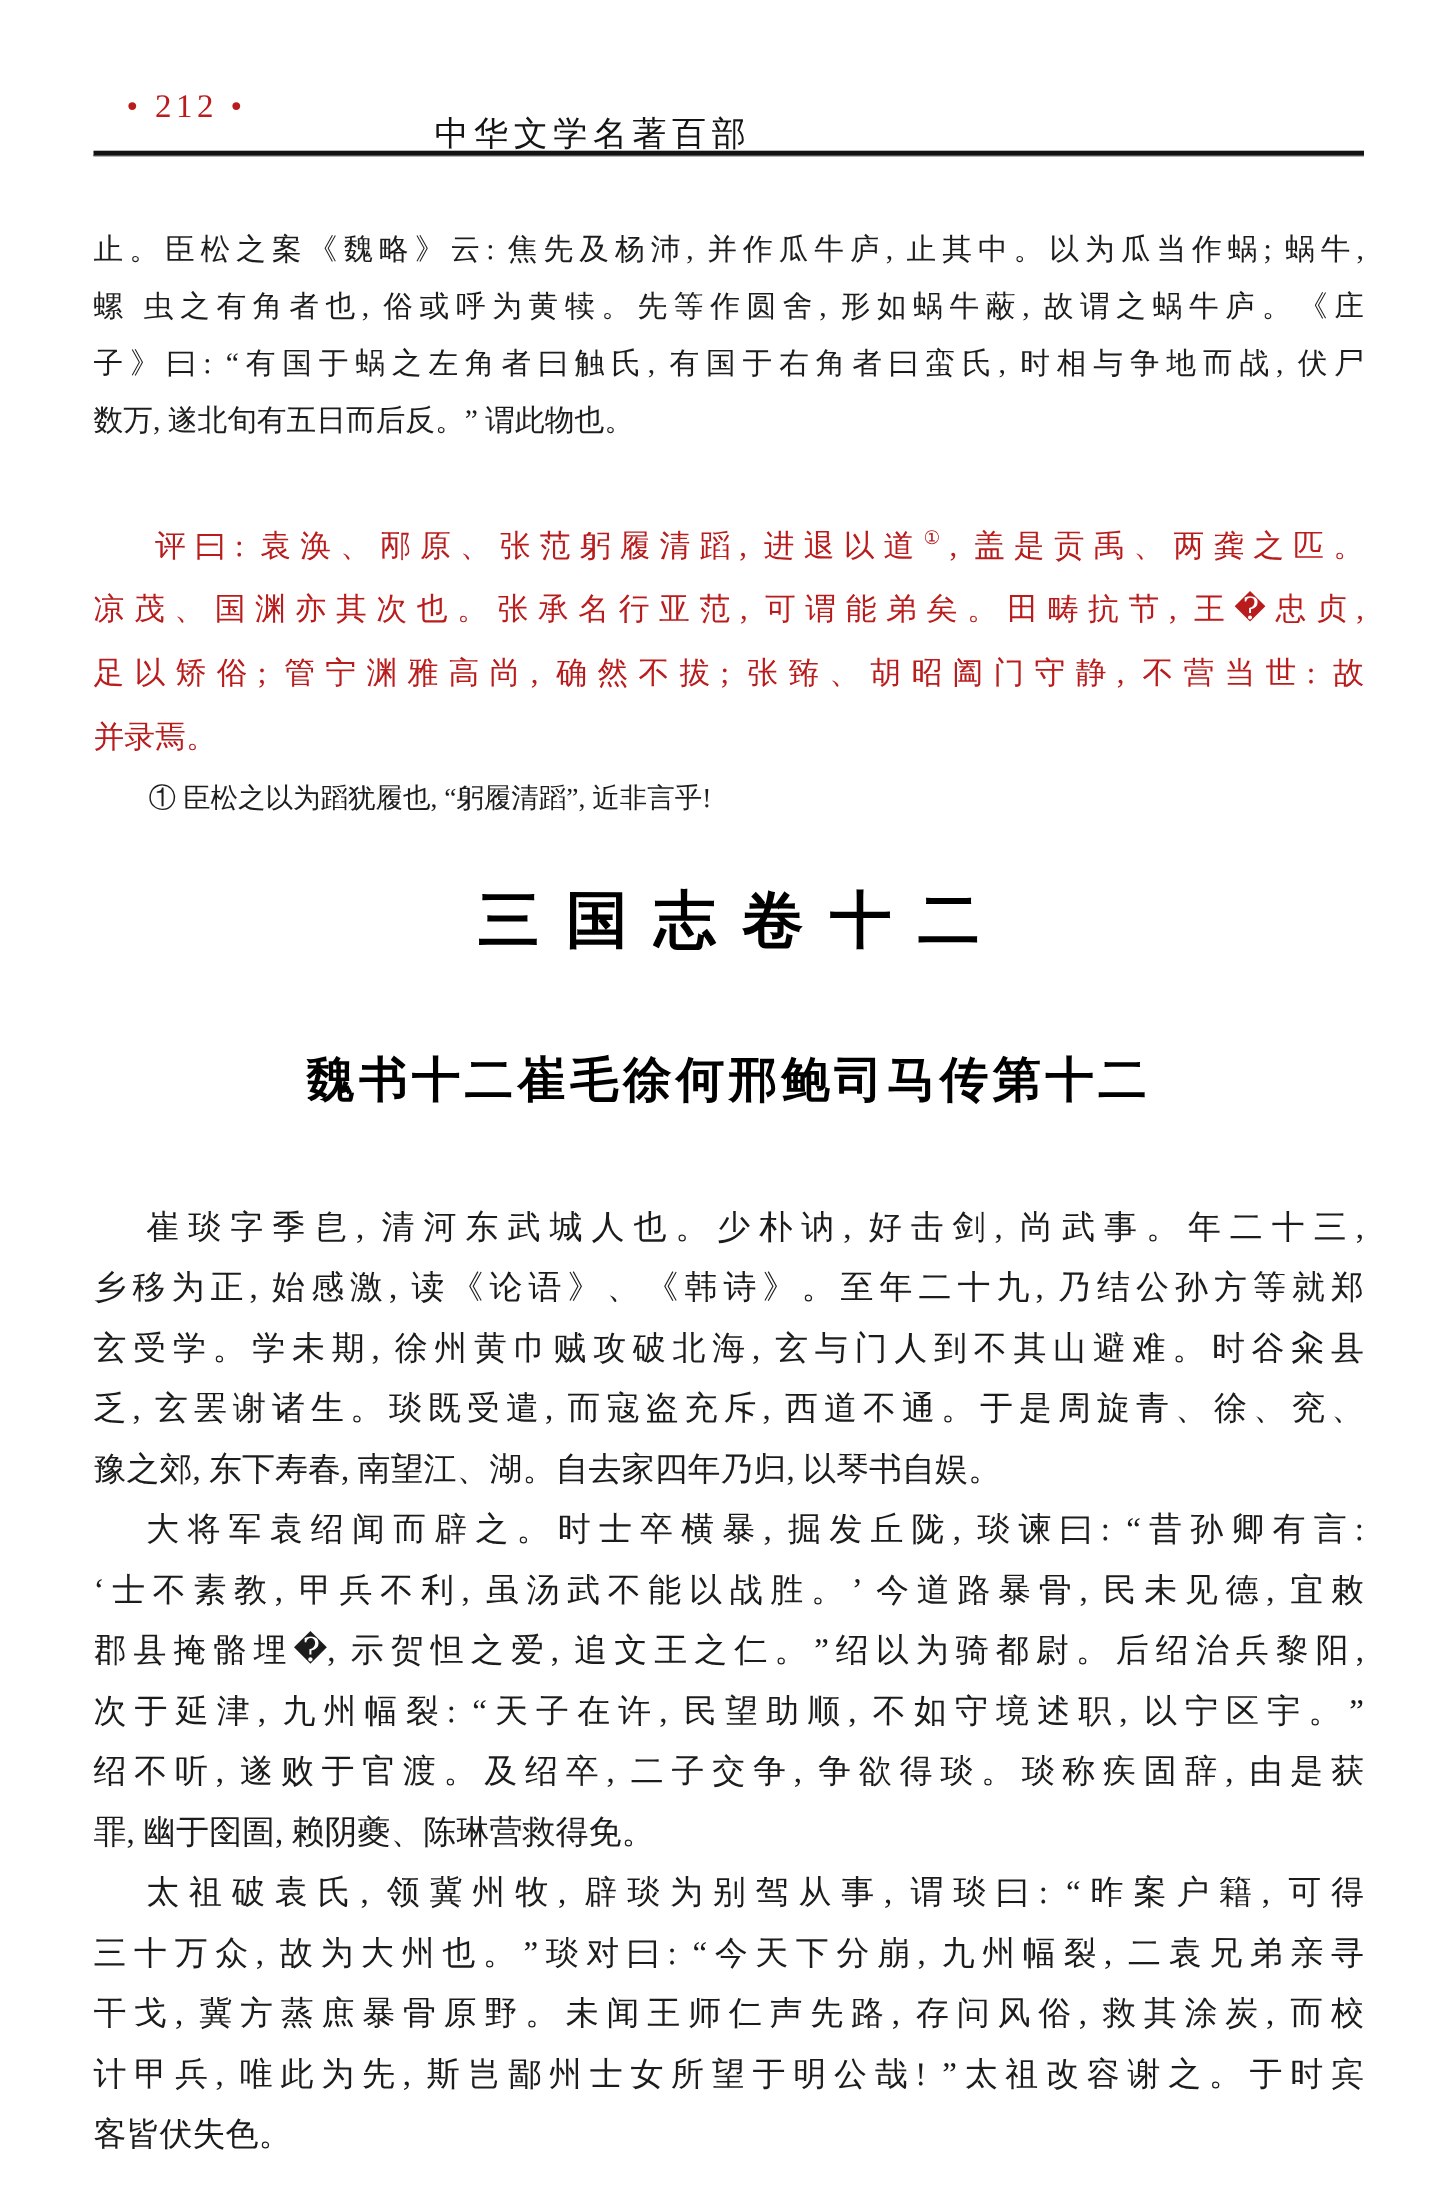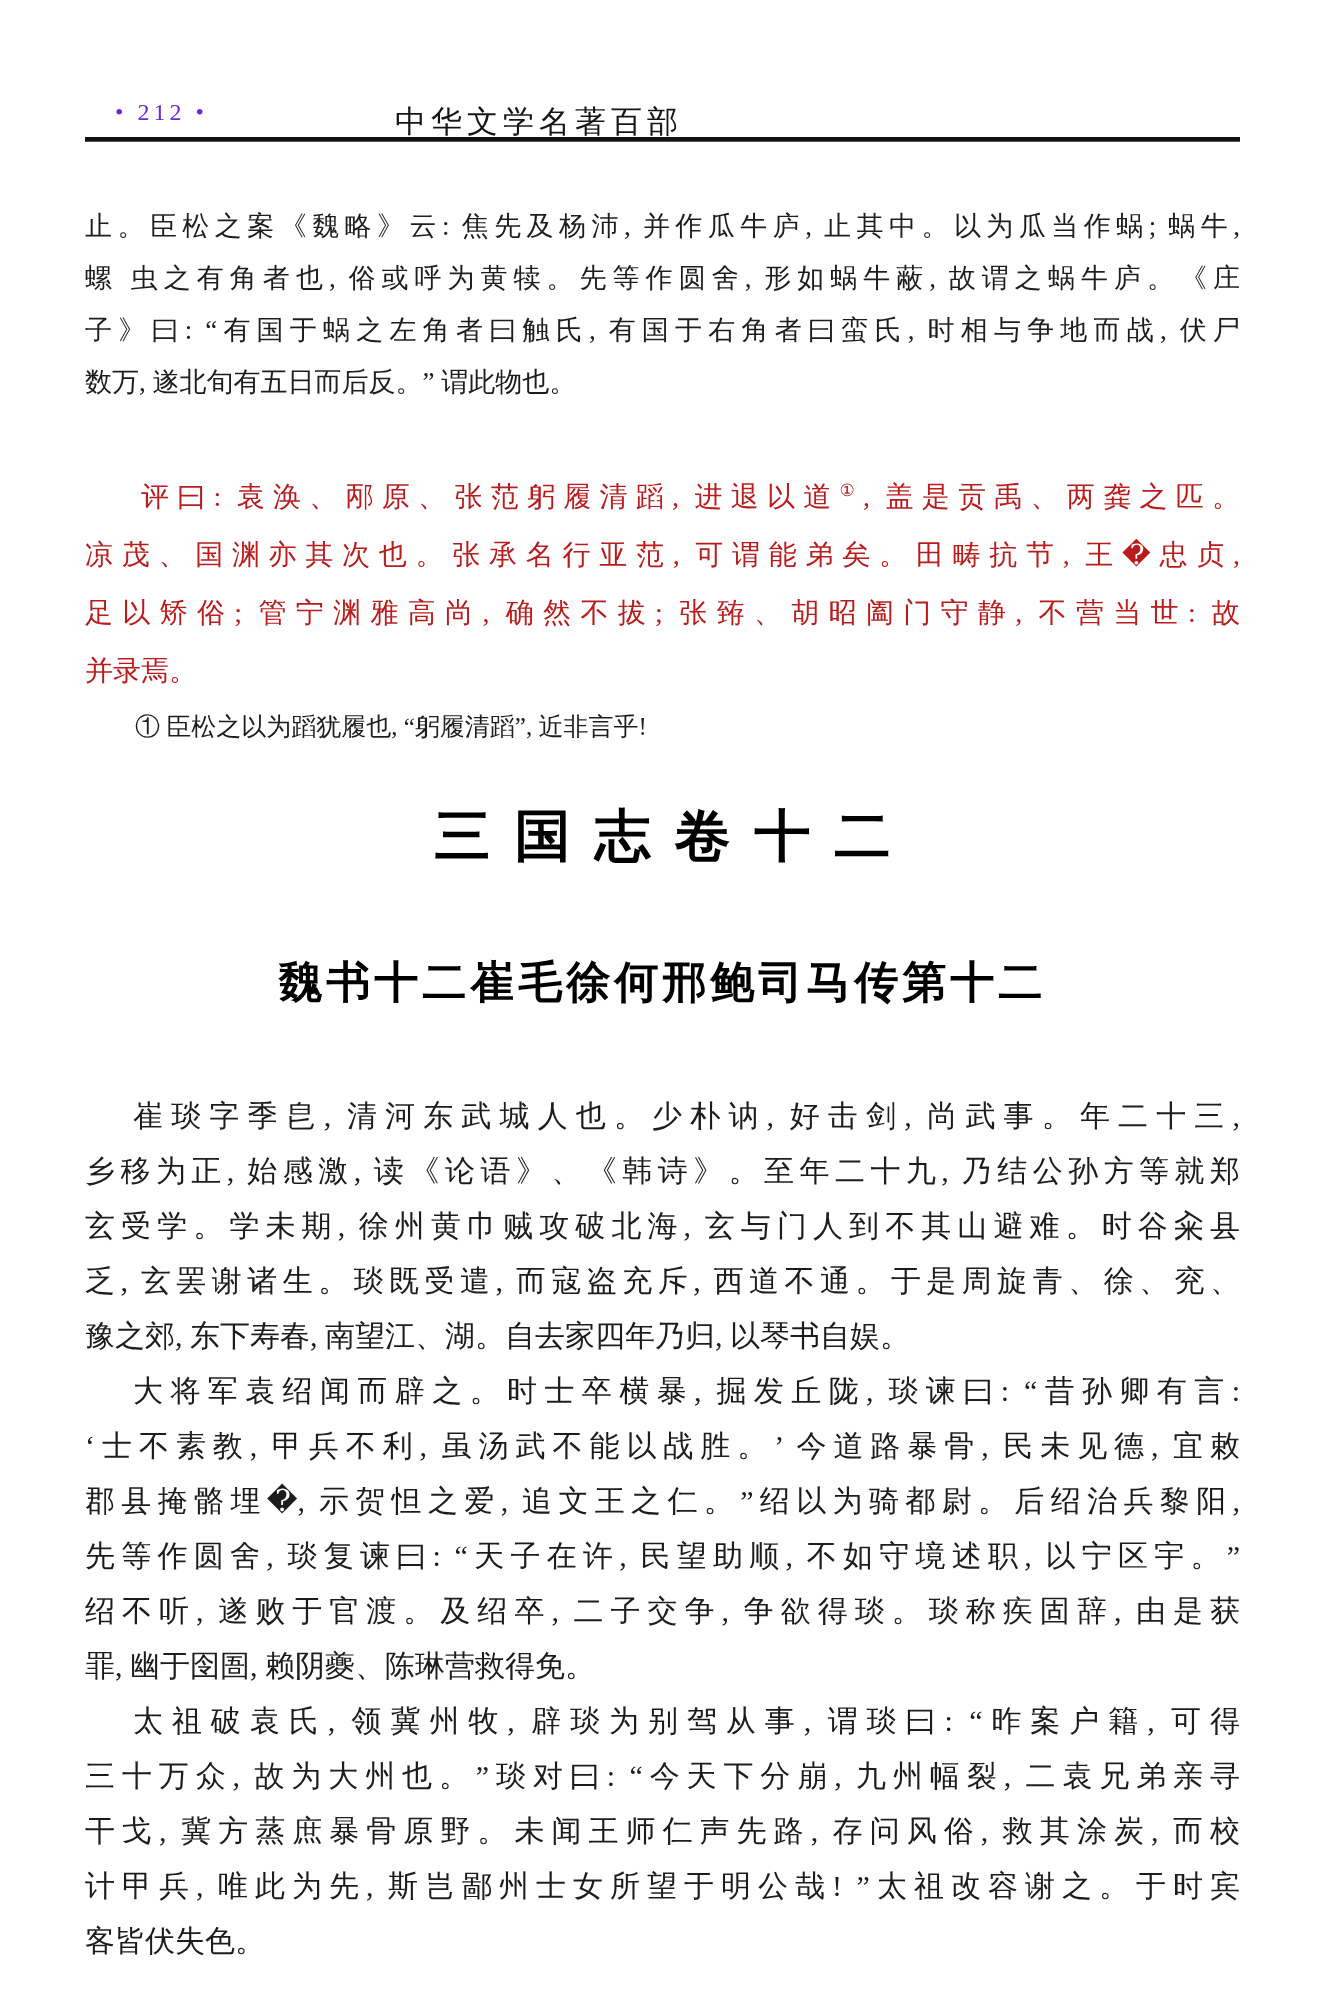--- a/index.html
+++ b/index.html
@@ -12,22 +12,22 @@
   }
   .page {
     position: relative;
     width: 1324px; height: 1997px;
     padding: 0 84px 0 85px;
     box-sizing: border-box;
   }
   
   .header { position: relative; height: 144px; }
   .page-num {
-    position: absolute; left: 30px; top: 99px;
-    font-size: 24px; letter-spacing: 4px; color: #6d28d9;
+    position: absolute; left: 30px; top: 80px;
+    font-size: 30px; letter-spacing: 4px; color: #b91c1c;
   }
   .book-title {
     position: absolute; left: 310px; top: 101px;
     font-size: 31px; letter-spacing: 5px; color: #151515;
   }
   .header-rule {
     position: absolute; left: 0; right: 0; top: 137px;
     height: 4px; background: #121212;
     border-bottom: 1px solid #555;
   }
@@ -105,21 +105,21 @@
       <div class="line">乡移为正, 始感激, 读《论语》、《韩诗》。至年二十九, 乃结公孙方等就郑</div>
       <div class="line">玄受学。学未期, 徐州黄巾贼攻破北海, 玄与门人到不其山避难。时谷籴县</div>
       <div class="line">乏, 玄罢谢诸生。琰既受遣, 而寇盗充斥, 西道不通。于是周旋青、徐、兖、</div>
       <div class="line para-end">豫之郊, 东下寿春, 南望江、湖。自去家四年乃归, 以琴书自娱。</div>
     </div>
 
     <div class="paragraph">
       <div class="line first">大将军袁绍闻而辟之。时士卒横暴, 掘发丘陇, 琰谏曰: “昔孙卿有言:</div>
       <div class="line">‘士不素教, 甲兵不利, 虽汤武不能以战胜。’ 今道路暴骨, 民未见德, 宜敕</div>
       <div class="line">郡县掩骼埋�, 示贺怛之爱, 追文王之仁。”绍以为骑都尉。后绍治兵黎阳,</div>
-      <div class="line">先等作圆舍, 琰复谏曰: “天子在许, 民望助顺, 不如守境述职, 以宁区宇。”</div>
+      <div class="line">次于延津, 九州幅裂: “天子在许, 民望助顺, 不如守境述职, 以宁区宇。”</div>
       <div class="line">绍不听, 遂败于官渡。及绍卒, 二子交争, 争欲得琰。琰称疾固辞, 由是获</div>
       <div class="line para-end">罪, 幽于囹圄, 赖阴夔、陈琳营救得免。</div>
     </div>
 
     <div class="paragraph">
       <div class="line first">太祖破袁氏, 领冀州牧, 辟琰为别驾从事, 谓琰曰: “昨案户籍, 可得</div>
       <div class="line">三十万众, 故为大州也。”琰对曰: “今天下分崩, 九州幅裂, 二袁兄弟亲寻</div>
       <div class="line">干戈, 冀方蒸庶暴骨原野。未闻王师仁声先路, 存问风俗, 救其涂炭, 而校</div>
       <div class="line">计甲兵, 唯此为先, 斯岂鄙州士女所望于明公哉! ”太祖改容谢之。于时宾</div>
       <div class="line para-end">客皆伏失色。</div>

